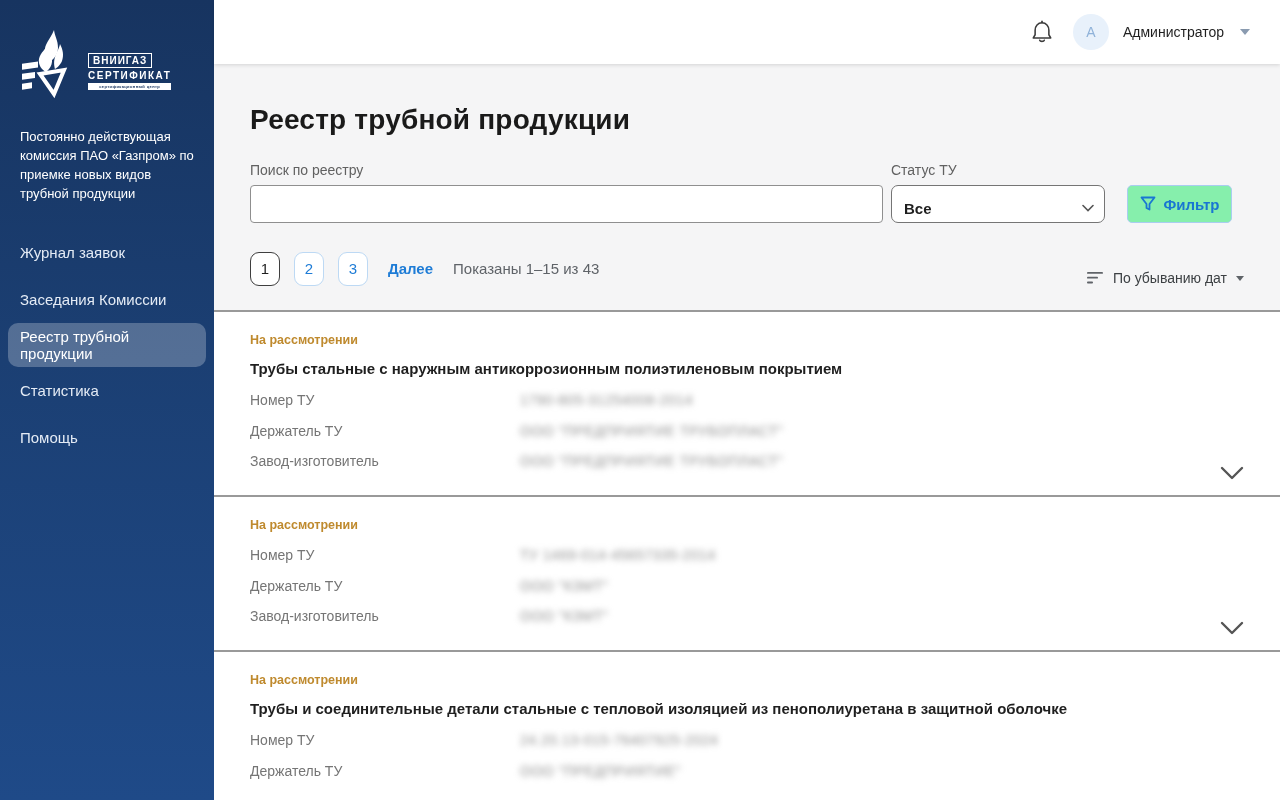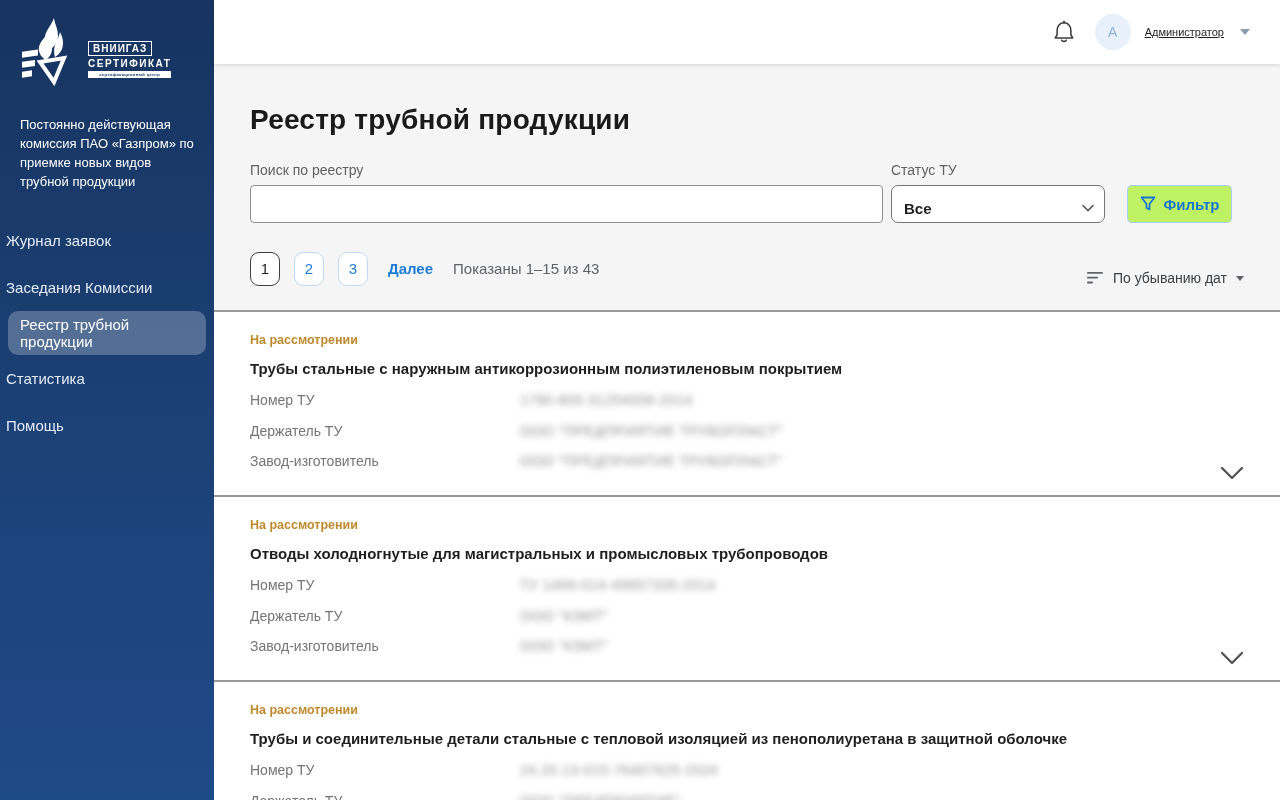--- a/index.html
+++ b/index.html
@@ -4,62 +4,62 @@
 <style>
   * { margin:0; padding:0; box-sizing:border-box; }
   html,body { width:1280px; height:800px; }
   body { font-family:"Liberation Sans","DejaVu Sans",sans-serif; background:#fff; }
   .app { position:relative; width:1280px; height:800px; overflow:hidden; display:flex; }
 
   
   .sidebar { width:214px; flex:0 0 214px; height:800px;
     background:linear-gradient(180deg,#173460 0%,#1b3f73 45%,#1f4a88 100%);
     color:#fff; }
-  .logo { padding:16px 12px 8px 20px; display:flex; align-items:flex-start; gap:6px; }
+  .logo { padding:28px 12px 8px 20px; display:flex; align-items:flex-start; gap:6px; }
   .logo-textcol { margin-top:22px; }
   .logo-box1 { display:inline-block; border:1px solid #fff; padding:1px 4px;
     font-size:10px; font-weight:bold; letter-spacing:1px; color:#fff; }
   .logo-box2 { font-size:10px; font-weight:bold; letter-spacing:1.5px; color:#fff; margin-top:2px; }
   .logo-bar { background:#fff; color:#173460; font-size:4px; font-weight:bold;
     text-align:center; padding:1px 2px; margin-top:2px; letter-spacing:0.4px; }
   .side-desc { padding:14px 20px 4px 20px; font-size:13px; line-height:1.45; color:#ffffff; }
   .nav { margin-top:22px; }
-  .nav-item { display:flex; align-items:center; height:47px; padding:0 6px;
+  .nav-item { display:flex; align-items:center; height:47px; padding:0 20px;
     font-size:15px; color:#e4ebf5; cursor:pointer; }
   .nav-item.active { margin:0 8px; padding:0 12px; height:44px;
     background:rgba(255,255,255,0.25); border-radius:10px; color:#ffffff; }
 
   
   .content { flex:1; display:flex; flex-direction:column; background:#f5f5f6; position:relative; }
   .topbar { height:64px; flex:0 0 64px; background:#ffffff;
     box-shadow:0 1px 4px rgba(0,0,0,0.14); display:flex; align-items:center;
     justify-content:flex-end; padding-right:30px; gap:14px; position:relative; z-index:3; }
   .bell { width:22px; height:24px; display:block; cursor:pointer; }
   .avatar { width:36px; height:36px; border-radius:50%; background:#e8f1fb;
     display:flex; align-items:center; justify-content:center; margin-left:6px;
     color:#8fb2d9; font-size:14px; cursor:pointer; }
-  .user-name { font-size:11px; color:#1f1f1f;text-decoration:underline; }
+  .user-name { font-size:14px; color:#1f1f1f; }
   .user-caret { width:0; height:0; border-left:5px solid transparent; border-right:5px solid transparent;
     border-top:6px solid #8a9bb0; margin-left:2px; cursor:pointer; }
 
   main { flex:1; padding:0; }
   .page-title { padding:40px 36px 0 36px; font-size:28px; font-weight:bold; color:#1a1a1a; letter-spacing:0.2px; }
 
   .controls { display:flex; align-items:flex-end; padding:26px 36px 0 36px; }
   .field-label { font-size:14px; color:#616161; margin-bottom:7px; display:block; }
   .search-group { width:633px; }
   .search-input { width:100%; height:38px; border:1px solid #8f8f8f; border-radius:4px;
     background:#fff; font-size:15px; padding:0 10px; outline:none; }
   .status-group { width:214px; margin-left:8px; }
   .select { height:38px; border:1px solid #757575; border-radius:7px; background:#fff;
     display:flex; align-items:center; justify-content:space-between; padding:8px 10px 0 12px;
     font-size:15px; font-weight:bold; color:#1f1f1f; cursor:pointer; }
   .select-chev { width:12px; height:8px; }
   .filter-btn { margin-left:22px; width:105px; height:38px; border:1px solid #a9cdf0;
-    border-radius:5px; background:#bef264; color:#1976d2; font-size:15px; font-weight:bold;
+    border-radius:5px; background:#86efac; color:#1976d2; font-size:15px; font-weight:bold;
     display:flex; align-items:center; justify-content:center; gap:8px; cursor:pointer;
     font-family:inherit; }
 
   .pager-row { display:flex; align-items:center; padding:28px 36px 0 36px; }
   .page-chip { width:30px; height:34px; border-radius:9px; background:#fff; border:1.5px solid #bdd9f4;
     color:#1e7cd6; font-size:15px; display:flex; align-items:center; justify-content:center;
     margin-right:14px; cursor:pointer; }
   .page-chip.active { border-color:#3f3f3f; color:#1f1f1f; }
   .next-link { margin-left:6px; font-size:15px; font-weight:bold; color:#1e7cd6; cursor:pointer; }
   .pager-summary { margin-left:20px; font-size:15px; color:#5f6368; }
@@ -205,21 +205,20 @@
             <span class="lbl">Завод-изготовитель</span>
             <span class="val">ООО "ПРЕДПРИЯТИЕ ТРУБОПЛАСТ"</span>
           </div>
           <svg class="expand" viewBox="0 0 24 16">
             <polyline points="2,3 12,13 22,3" fill="none" stroke="#555" stroke-width="2.4" stroke-linecap="round" stroke-linejoin="round"></polyline>
           </svg>
         </section>
 
         <section class="card">
           <div class="badge">На рассмотрении</div>
-          <div class="card-title">Отводы холодногнутые для магистральных и промысловых трубопроводов</div>
           <div class="crow">
             <span class="lbl">Номер ТУ</span>
             <span class="val">ТУ 1469-014-45657335-2014</span>
           </div>
           <div class="crow">
             <span class="lbl">Держатель ТУ</span>
             <span class="val">ООО "КЗМТ"</span>
           </div>
           <div class="crow">
             <span class="lbl">Завод-изготовитель</span>

